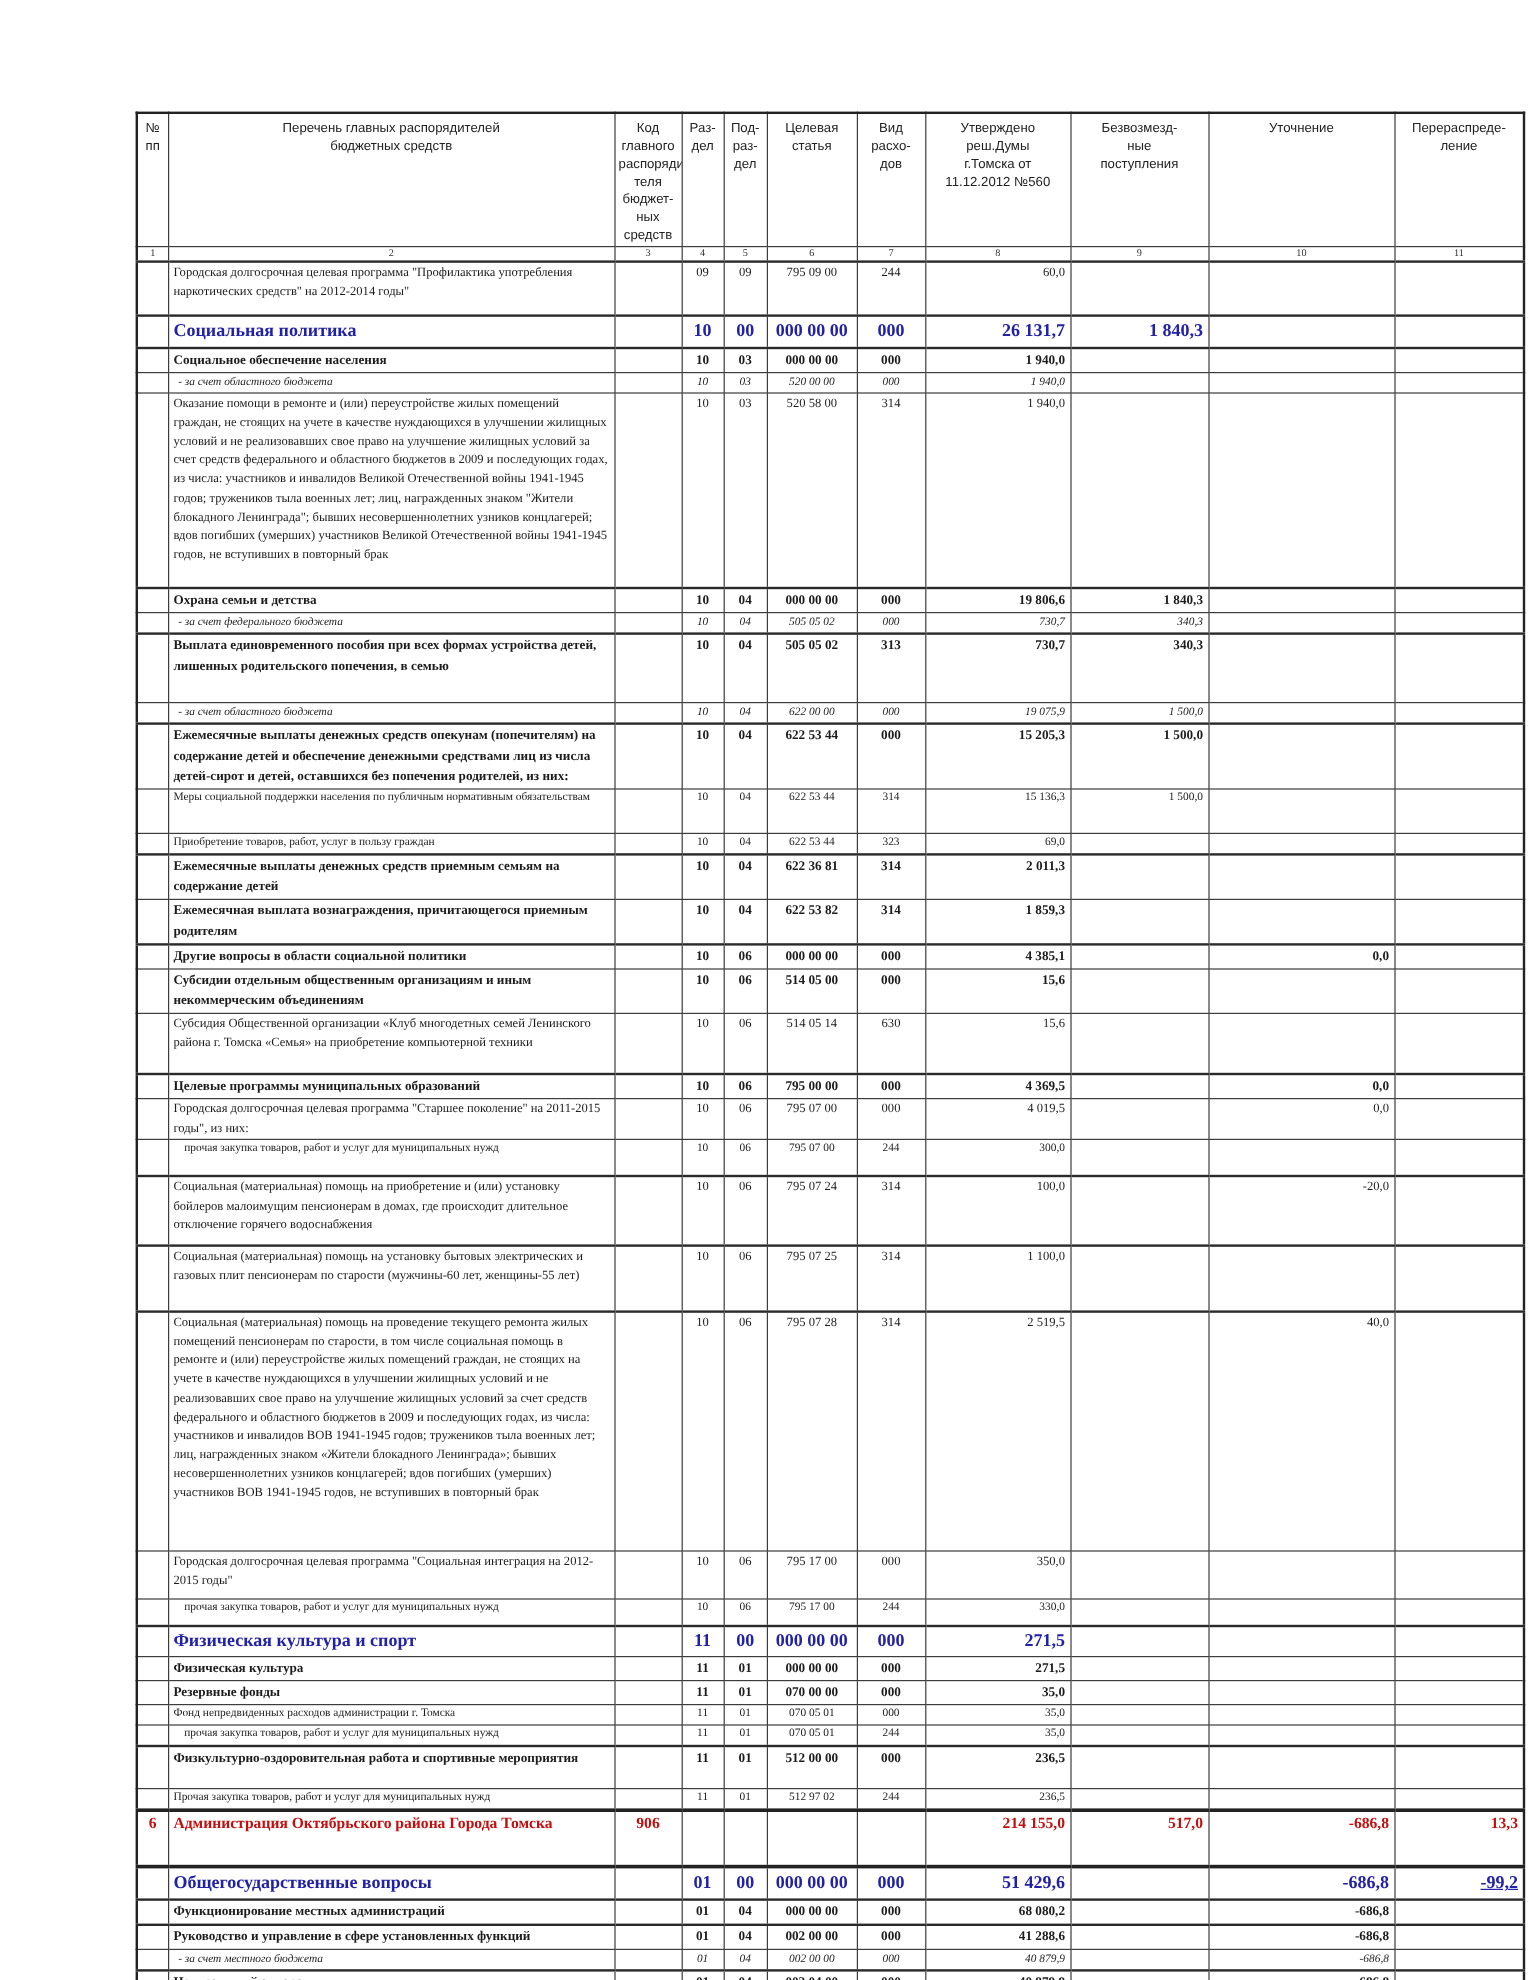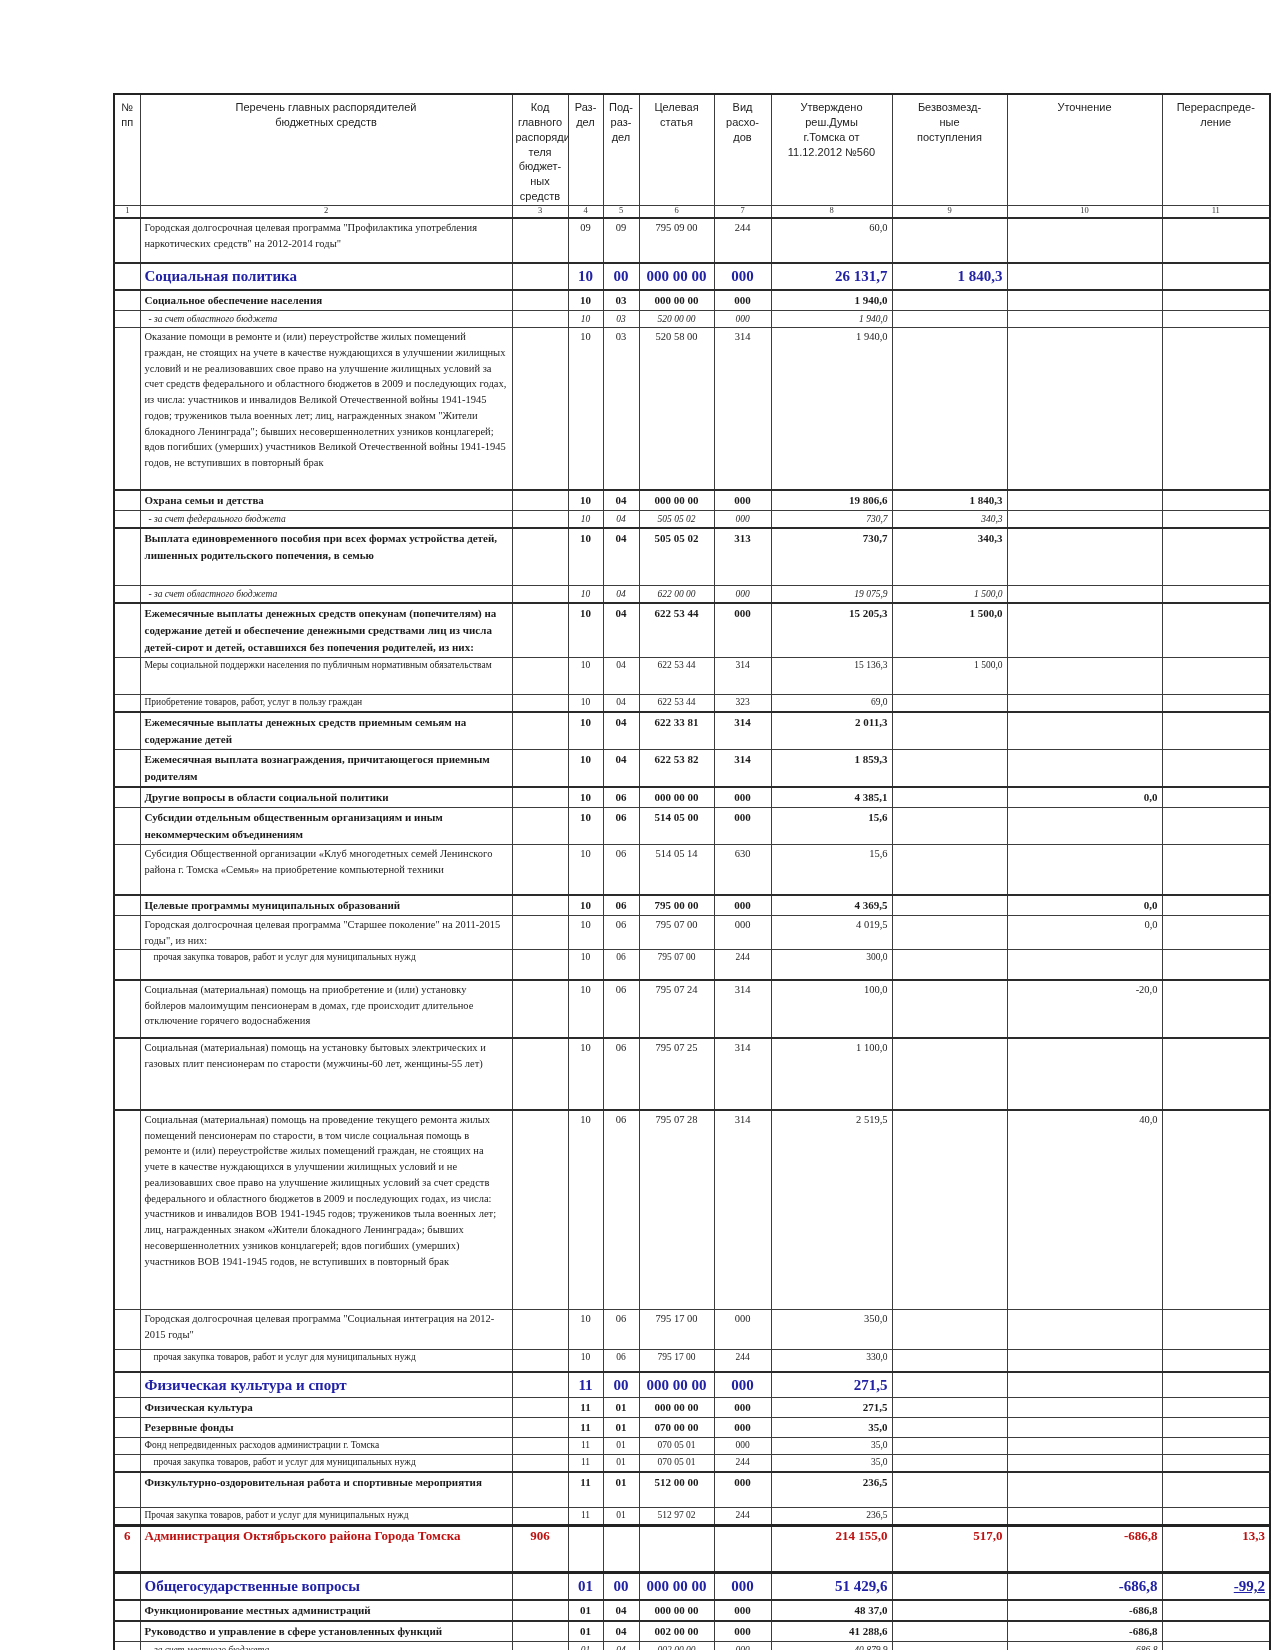--- a/index.html
+++ b/index.html
@@ -263,21 +263,21 @@
           <td class="c-gr"></td>
           <td class="c-cl"></td>
           <td class="c-re"></td>
         </tr>
         <tr class="bold bt2" style="height: 36px;">
           <td class="c-num"></td>
           <td class="c-desc">Ежемесячные выплаты денежных средств приемным семьям на содержание детей</td>
           <td class="c-code"></td>
           <td class="c-rd">10</td>
           <td class="c-pr">04</td>
-          <td class="c-cs">622 33 81</td>
+          <td class="c-cs">622 36 81</td>
           <td class="c-vr">314</td>
           <td class="c-ap">2 011,3</td>
           <td class="c-gr"></td>
           <td class="c-cl"></td>
           <td class="c-re"></td>
         </tr>
         <tr class="bold" style="height: 34px;">
           <td class="c-num"></td>
           <td class="c-desc">Ежемесячная выплата вознаграждения, причитающегося приемным родителям</td>
           <td class="c-code"></td>
@@ -374,21 +374,21 @@
           <td class="c-code"></td>
           <td class="c-rd">10</td>
           <td class="c-pr">06</td>
           <td class="c-cs">795 07 24</td>
           <td class="c-vr">314</td>
           <td class="c-ap">100,0</td>
           <td class="c-gr"></td>
           <td class="c-cl">-20,0</td>
           <td class="c-re"></td>
         </tr>
-        <tr class="bt2" style="height: 72px;">
+        <tr class="bt2" style="height: 55px;">
           <td class="c-num"></td>
           <td class="c-desc">Социальная (материальная) помощь на установку бытовых электрических и газовых плит пенсионерам по старости (мужчины-60 лет, женщины-55 лет)</td>
           <td class="c-code"></td>
           <td class="c-rd">10</td>
           <td class="c-pr">06</td>
           <td class="c-cs">795 07 25</td>
           <td class="c-vr">314</td>
           <td class="c-ap">1 100,0</td>
           <td class="c-gr"></td>
           <td class="c-cl"></td>
@@ -551,21 +551,21 @@
           <td class="c-re redval">-99,2</td>
         </tr>
         <tr class="bold bt2" style="height: 15px; margin-left: 28px;">
           <td class="c-num"></td>
           <td class="c-desc">Функционирование местных администраций</td>
           <td class="c-code"></td>
           <td class="c-rd">01</td>
           <td class="c-pr">04</td>
           <td class="c-cs">000 00 00</td>
           <td class="c-vr">000</td>
-          <td class="c-ap">48 37,0</td>
+          <td class="c-ap">68 080,2</td>
           <td class="c-gr"></td>
           <td class="c-cl">-686,8</td>
           <td class="c-re"></td>
         </tr>
         <tr class="bold bt2" style="height: 15px;">
           <td class="c-num"></td>
           <td class="c-desc">Руководство и управление в сфере установленных функций</td>
           <td class="c-code"></td>
           <td class="c-rd">01</td>
           <td class="c-pr">04</td>

